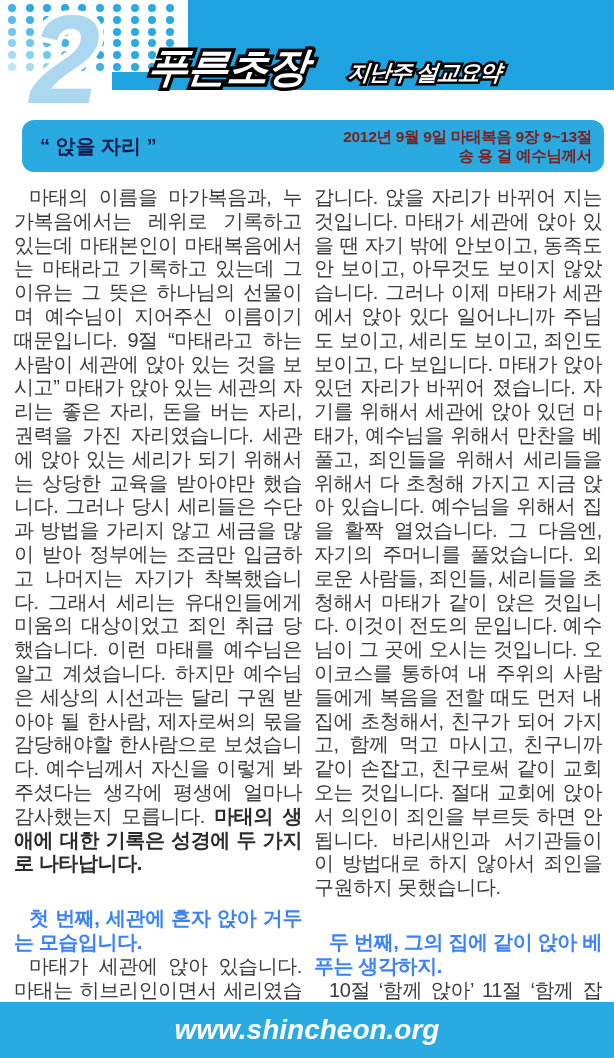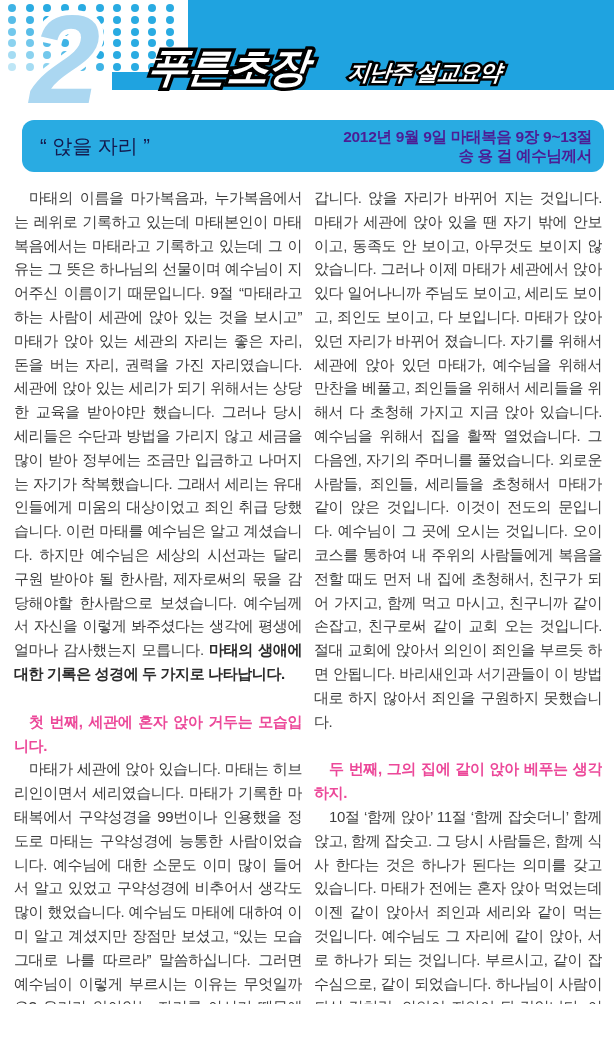--- a/index.html
+++ b/index.html
@@ -75,56 +75,56 @@
     position:absolute; left:22px; top:120px;
     width:582px; height:52px;
     background:#29abe2;
     border-radius:12px;
     display:flex; align-items:center; justify-content:space-between;
     box-sizing:border-box;
     padding:0 12px 0 18px;
   }
   .sermon-title {
     color:#14194d;
-    font-weight:normal; font-size:20px;
+    font-weight:bold; font-size:20px;
     letter-spacing:0px;
     white-space:nowrap;
   }
   .title-meta {
     text-align:right;
-    color:#4c1d95; font-weight:bold; font-size:15.5px;
+    color:#7f1d1d; font-weight:bold; font-size:15.5px;
     line-height:19px;
     letter-spacing:-0.3px;
   }
 
   
   .content {
     position:absolute; left:14px; top:186px;
     width:588px; height:818px;
     display:flex; gap:12px;
     overflow:hidden;
   }
   .col {
     flex:1 1 0;
     overflow:hidden;
     color:#3c3c3c;
-    font-size:15px;
+    font-size:20px;
     line-height:23.8px;
     letter-spacing:-0.4px;
   }
   .col p {
     margin:0;
     text-align:justify;
     word-break:break-all;
   }
   .col p.indent { text-indent:15px; }
   .col p.heading {
     font-weight:bold;
-    color:#ec4899;
-    margin-top:24px;
+    color:#3b82f6;
+    margin-top:31px;
   }
   .col b { color:#2b2b2b; }
 
   
   .footer-bar {
     position:absolute; left:0; bottom:0;
     width:614px; height:56px;
     background:#29abe2;
     display:flex; align-items:center; justify-content:center;
   }
@@ -236,14 +236,17 @@
       <p class="heading indent">첫 번째, 세관에 혼자 앉아 거두는 모습입니다.</p>
       <p class="indent">마태가 세관에 앉아 있습니다. 마태는 히브리인이면서 세리였습니다. 마태가 기록한 마태복에서 구약성경을 99번이나 인용했을 정도로 마태는 구약성경에 능통한 사람이었습니다. 예수님에 대한 소문도 이미 많이 들어서 알고 있었고 구약성경에 비추어서 생각도 많이 했었습니다. 예수님도 마태에 대하여 이미 알고 계셨지만 장점만 보셨고, “있는 모습 그대로 나를 따르라” 말씀하십니다. 그러면 예수님이 이렇게 부르시는 이유는 무엇일까요? 우리가 앉아있는 자리를 아시기 때문에 일어나게 하시기 위해서입니다. 그 자리 더 이상 앉아있으면 안되니까, 그 자리 앉아서 짓는 죄 끊게 하시려고, 자리를 옮기려 하시려고, 우리를 부르시는 것입니다. 예수님께서 부르실 때 마태는 자신을 위한 자리에서 남을 위한 자리로 갑니다. 예수님을 위한 자리로</p>
     </div>
     <div class="col">
       <p>갑니다. 앉을 자리가 바뀌어 지는 것입니다. 마태가 세관에 앉아 있을 땐 자기 밖에 안보이고, 동족도 안 보이고, 아무것도 보이지 않았습니다. 그러나 이제 마태가 세관에서 앉아 있다 일어나니까 주님도 보이고, 세리도 보이고, 죄인도 보이고, 다 보입니다. 마태가 앉아 있던 자리가 바뀌어 졌습니다. 자기를 위해서 세관에 앉아 있던 마태가, 예수님을 위해서 만찬을 베풀고, 죄인들을 위해서 세리들을 위해서 다 초청해 가지고 지금 앉아 있습니다. 예수님을 위해서 집을 활짝 열었습니다. 그 다음엔, 자기의 주머니를 풀었습니다. 외로운 사람들, 죄인들, 세리들을 초청해서 마태가 같이 앉은 것입니다. 이것이 전도의 문입니다. 예수님이 그 곳에 오시는 것입니다. 오이코스를 통하여 내 주위의 사람들에게 복음을 전할 때도 먼저 내 집에 초청해서, 친구가 되어 가지고, 함께 먹고 마시고, 친구니까 같이 손잡고, 친구로써 같이 교회 오는 것입니다. 절대 교회에 앉아서 의인이 죄인을 부르듯 하면 안됩니다. 바리새인과 서기관들이 이 방법대로 하지 않아서 죄인을 구원하지 못했습니다.</p>
       <p class="heading indent">두 번째, 그의 집에 같이 앉아 베푸는 생각하지.</p>
       <p class="indent">10절 ‘함께 앉아’ 11절 ‘함께 잡숫더니’ 함께 앉고, 함께 잡숫고. 그 당시 사람들은, 함께 식사 한다는 것은 하나가 된다는 의미를 갖고 있습니다. 마태가 전에는 혼자 앉아 먹었는데 이젠 같이 앉아서 죄인과 세리와 같이 먹는 것입니다. 예수님도 그 자리에 같이 앉아, 서로 하나가 되는 것입니다. 부르시고, 같이 잡수심으로, 같이 되었습니다. 하나님이 사람이 되신 것처럼, 의인이 죄인이 된 것입니다. 이 때 바리새인들은 11절 “어찌해서~” 세리와 함께 죄인들과 함께, 어떻게 밥을 먹을수 있는가? 그러나 예수님은 명예 생각하지 않습니다. 위신, 체면, 비난, 그거 생각하지 않습니다. 그들을 사랑하고, 긍휼히 여기기 때문에 그들과 함께 하셨습니다. 결국 영혼의</p>
     </div>
   </div>
 
+  <div class="footer-bar">
+    <div class="footer-url">www.shincheon.org</div>
+  </div>
 
 </div>
 
 </body></html>

